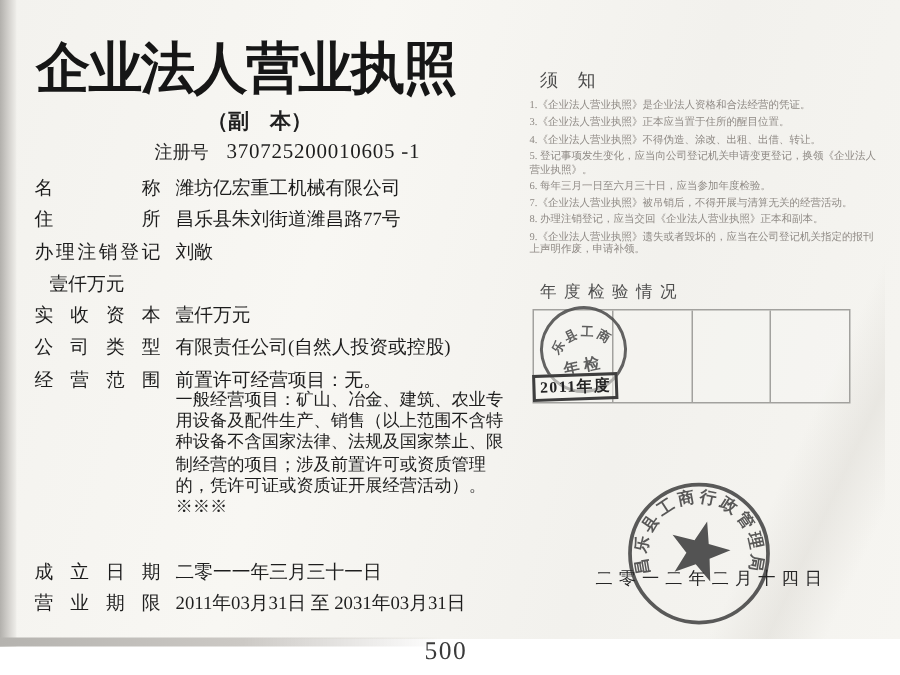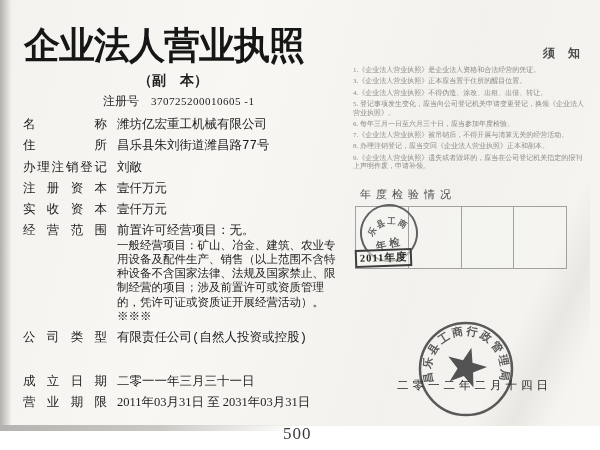--- a/index.html
+++ b/index.html
@@ -39,37 +39,37 @@
     font-weight:900;font-size:36px;letter-spacing:-1px;color:#161616;
     transform:scaleY(1.03);transform-origin:left top;white-space:nowrap;
   }
   .subtitle{
     position:absolute;left:93px;top:72px;width:115px;text-align:right;
     font-weight:bold;font-size:14px;color:#1f1f1f;
   }
   .regline{
     position:absolute;left:103px;top:93px;font-size:12px;color:#2a2a2a;white-space:nowrap;
   }
-  .regnum{font-size:11px;margin-left:12px;letter-spacing:0.5px;color:#1d1d1d;}
-
-  .fields{position:absolute;left:23px;top:118px;width:322px;color:#1d1d1d;font-family:Liberation Mono, monospace;}
+  .regnum{font-size:14px;margin-left:12px;letter-spacing:0.5px;color:#1d1d1d;}
+
+  .fields{position:absolute;left:23px;top:118px;width:322px;color:#1d1d1d;}
   .fields2{position:absolute;left:23px;top:374px;width:340px;color:#1d1d1d;}
   .frow{display:flex;margin-bottom:7px;font-size:12.5px;line-height:14.3px;}
   .flabel{
     flex:0 0 84px;text-align:justify;text-align-last:justify;
     -moz-text-align-last:justify;white-space:nowrap;
   }
   .fval{margin-left:10px;flex:1;white-space:nowrap;}
   .fval.wrap{white-space:normal;}
   .scope-extra{display:block;font-size:11.5px;line-height:14.2px;white-space:normal;}
 
   
   .notice-title{
-    position:absolute;left:358px;top:45px;width:222px;text-align:right;
-    font-size:12px;color:#4b4b4b;letter-spacing:13px;padding-left:13px;font-weight:bold;
+    position:absolute;left:347px;top:45px;width:222px;text-align:left;
+    font-size:12px;color:#4b4b4b;letter-spacing:13px;padding-left:13px;font-weight:normal;
   }
   .notices{
     position:absolute;left:353px;top:66px;width:235px;
     font-size:7px;line-height:8.7px;color:#8f8a85;
   }
   .notices .nitem{margin-bottom:2.6px;}
 
   .insp-title{
     position:absolute;left:355px;top:187px;width:210px;
     font-size:11px;letter-spacing:5px;padding-left:5px;color:#4e4e4e;
@@ -121,37 +121,36 @@
   </div>
   <div class="frow">
     <span class="flabel">住所</span>
     <span class="fval">昌乐县朱刘街道潍昌路77号</span>
   </div>
   <div class="frow">
     <span class="flabel">办理注销登记</span>
     <span class="fval">刘敞</span>
   </div>
   <div class="frow">
-    <span class="flabel">注册资本</span>
     <span class="fval">壹仟万元</span>
   </div>
   <div class="frow">
     <span class="flabel">实收资本</span>
     <span class="fval">壹仟万元</span>
+  </div>
+  <div class="frow">
+    <span class="flabel">公司类型</span>
+    <span class="fval">有限责任公司(自然人投资或控股)</span>
   </div>
   <div class="frow">
     <span class="flabel">经营范围</span>
     <span class="fval wrap">
       <span>前置许可经营项目：无。</span>
       <span class="scope-extra">一般经营项目：矿山、冶金、建筑、农业专用设备及配件生产、销售（以上范围不含特种设备不含国家法律、法规及国家禁止、限制经营的项目；涉及前置许可或资质管理的，凭许可证或资质证开展经营活动）。※※※</span>
     </span>
-  </div>
-  <div class="frow">
-    <span class="flabel">公司类型</span>
-    <span class="fval">有限责任公司(自然人投资或控股)</span>
   </div>
 </div>
 
 <div class="fields2">
   <div class="frow">
     <span class="flabel">成立日期</span>
     <span class="fval">二零一一年三月三十一日</span>
   </div>
   <div class="frow">
     <span class="flabel">营业期限</span>

